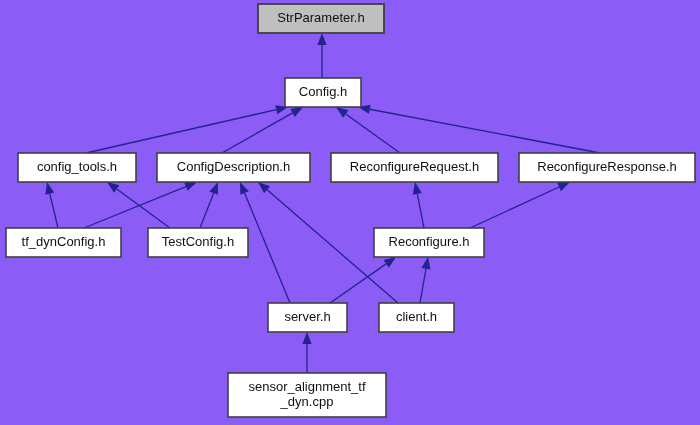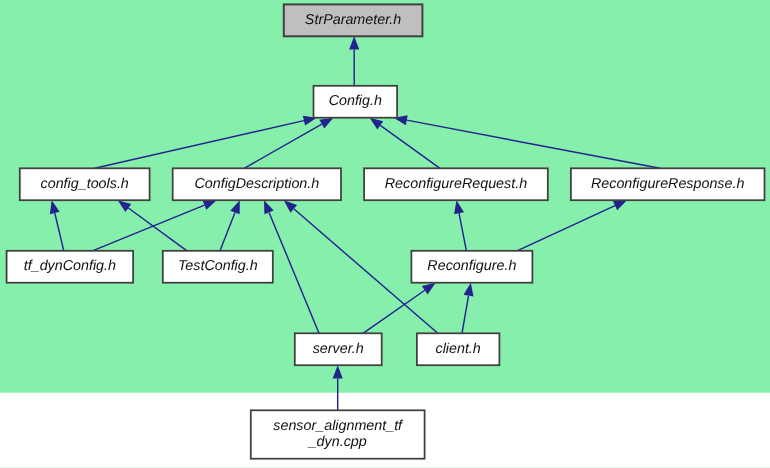--- a/index.html
+++ b/index.html
@@ -10,23 +10,22 @@
   }
   body {
     width: 700px;
     height: 425px;
     overflow: hidden;
     font-family: "Liberation Sans", "DejaVu Sans", sans-serif;
   }
   #graph-root {
     position: relative;
     width: 700px;
-    height: 357px;
-    background: #86efac;
-    font-style: italic;
+    height: 425px;
+    background: #8b5cf6;
   }
   svg.graph-canvas {
     display: block;
     width: 700px;
     height: 425px;
   }
   .node-box {
     fill: #ffffff;
     stroke: #404040;
     stroke-width: 1.6;

